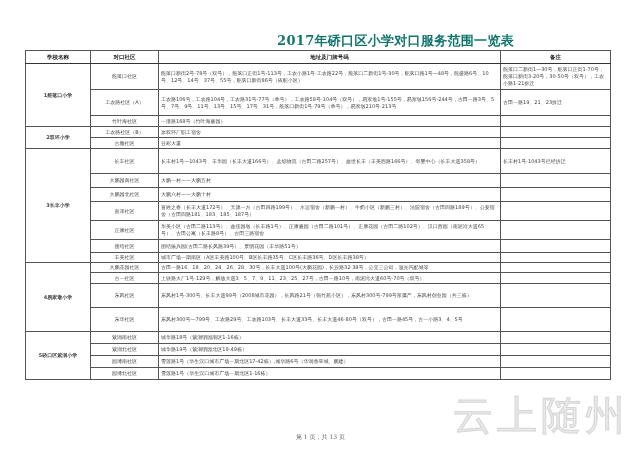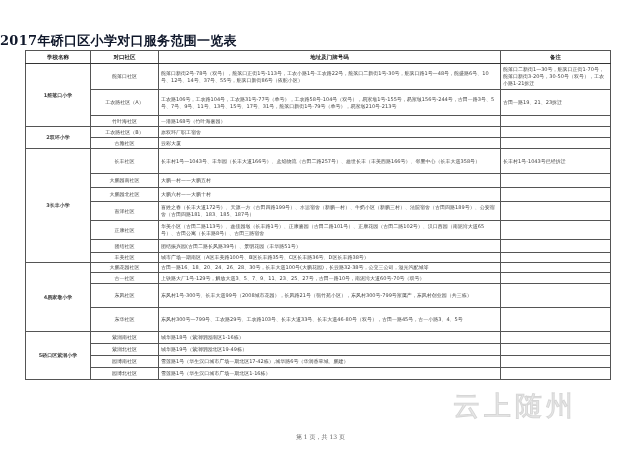--- a/index.html
+++ b/index.html
@@ -1,29 +1,29 @@
 <!DOCTYPE html>
 <html><head>
 <meta charset="utf-8">
 <style>
   html, body { margin:0; padding:0; background:#ffffff; }
   body { width:641px; height:453px; position:relative; overflow:hidden; font-family:"DejaVu Sans", sans-serif; color:#222; }
-  .title { position:absolute; top:32px; left:0; width:514px; text-align:left; font-family:"DejaVu Serif", serif; font-weight:bold; font-size:13px; color:#0f172a; letter-spacing:0.3px; }
+  .title { position:absolute; top:32px; left:0; width:514px; text-align:right; font-family:"DejaVu Serif", serif; font-weight:bold; font-size:13px; color:#0f766e; letter-spacing:0.3px; }
   table { position:absolute; left:25px; top:50px; width:473px; border-collapse:collapse; table-layout:fixed; }
   .wrap { position:absolute; left:25px; top:50px; width:585px; }
   table.t { position:static; width:585px; border:1.5px solid #333; }
   table.t td, table.t th { border:1px solid #555; font-size:5px; line-height:7px; padding:1px 2px; vertical-align:middle; color:#444; overflow:hidden; }
   table.t th { font-weight:bold; font-size:5.5px; color:#222; height:10px; text-align:center; border-bottom:1.5px solid #333; }
   td.school { text-align:center; font-weight:bold; font-size:5.5px; color:#333; border-right:1.5px solid #333; }
   td.comm { text-align:center; color:#555; }
   td.addr { text-align:left; color:#444; border-right:1.5px solid #333; }
   td.note { text-align:left; color:#444; font-size:4.6px; }
   tr.grp td { border-top:1.5px solid #333; }
   .footer { position:absolute; top:433px; left:0; width:641px; text-align:center; font-size:6px; color:#666; font-family:"DejaVu Serif", serif; }
-  .watermark { position:absolute; left:453px; top:388px; font-size:27px; color:#e6e6e6; font-family:"DejaVu Sans", sans-serif; letter-spacing:4px; -webkit-text-stroke:1px #d2d2d2; opacity:0.9; }
+  .watermark { position:absolute; left:453px; top:388px; font-size:40px; color:#e6e6e6; font-family:"DejaVu Sans", sans-serif; letter-spacing:4px; -webkit-text-stroke:1px #d2d2d2; opacity:0.9; }
 </style>
 </head>
 <body>
 
 <div class="title">2017年硚口区小学对口服务范围一览表</div>
 
 <div class="wrap">
 <table class="t">
   <colgroup>
     <col style="width:65px">

